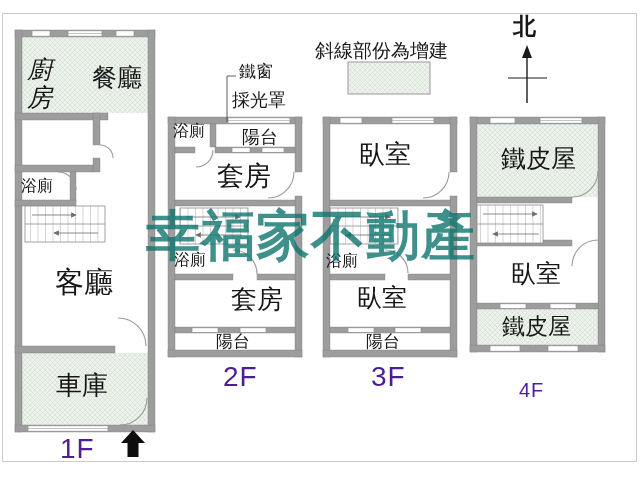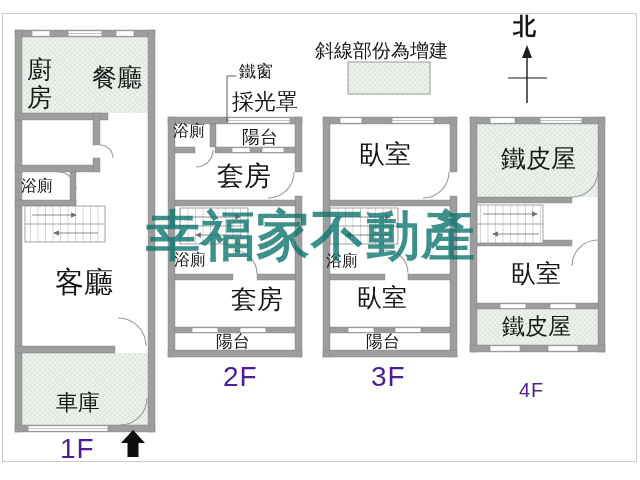--- a/index.html
+++ b/index.html
@@ -1,20 +1,20 @@
 <!DOCTYPE html>
 <html><head>
 <meta charset="utf-8">
 <style>
   html,body{margin:0;padding:0;background:#fff;}
   .stage{position:relative;width:640px;height:480px;background:#ffffff;overflow:hidden;
          font-family:"Liberation Serif","DejaVu Serif",serif;}
   .stage svg{position:absolute;left:0;top:0;z-index:1;}
   .lbl{position:absolute;color:#161616;white-space:nowrap;line-height:1.12;z-index:3;}
-  .vtext{white-space:normal;width:28px;word-break:break-all;}
+  .vtext{white-space:normal;width:28px;word-break:break-all;font-style:italic;}
   .flabel{font-family:"Liberation Sans","DejaVu Sans",sans-serif;color:#4c1d95;letter-spacing:1px;}
   .small{font-size:16px;}
   .compass{font-weight:bold;}
   .wm{position:absolute;left:146px;top:200px;z-index:5;font-size:54px;font-weight:700;
       letter-spacing:1px;color:#0f766e;opacity:.8;white-space:nowrap;
       font-family:"Liberation Sans","DejaVu Sans",sans-serif;}
   
   .wall{fill:#9d9d9d;stroke:#7f7f7f;stroke-width:.4;}
   .win{fill:#ffffff;stroke:#8d8d8d;stroke-width:.7;}
   .winline{stroke:#9a9a9a;stroke-width:.6;}
@@ -161,21 +161,21 @@
     <line x1="508" y1="78" x2="547" y2="78" stroke="#1c1c1c" stroke-width="1.2"></line>
   </g>
 
   <path d="M133 430 L121 443 L127.5 443 L127.5 457 L138.5 457 L138.5 443 L145 443 Z" fill="#0d0d0d"></path>
 </svg>
 
 <div class="lbl vtext" style="left:27px;top:56px;font-size:25px;">廚房</div>
 <div class="lbl" style="left:92px;top:64px;font-size:25px;">餐廳</div>
 <div class="lbl small" style="left:21px;top:177px;">浴廁</div>
 <div class="lbl" style="left:55px;top:266px;font-size:29px;">客廳</div>
-<div class="lbl" style="left:56px;top:371px;font-size:22px;margin-top:20px;">車庫</div>
+<div class="lbl" style="left:56px;top:371px;font-size:26px;">車庫</div>
 <div class="lbl flabel" style="left:60px;top:433px;font-size:28px;">1F</div>
 
 <div class="lbl small" style="left:173px;top:122px;">浴廁</div>
 <div class="lbl" style="left:242px;top:127px;font-size:18px;">陽台</div>
 <div class="lbl" style="left:217px;top:161px;font-size:27px;">套房</div>
 <div class="lbl small" style="left:174px;top:251px;">浴廁</div>
 <div class="lbl" style="left:231px;top:285px;font-size:26px;">套房</div>
 <div class="lbl" style="left:216px;top:332px;font-size:17px;">陽台</div>
 <div class="lbl flabel" style="left:223px;top:361px;font-size:28px;">2F</div>
 
@@ -185,18 +185,18 @@
 <div class="lbl" style="left:366px;top:332px;font-size:17px;">陽台</div>
 <div class="lbl flabel" style="left:371px;top:361px;font-size:28px;">3F</div>
 
 <div class="lbl" style="left:501px;top:145px;font-size:25px;">鐵皮屋</div>
 <div class="lbl" style="left:511px;top:260px;font-size:25px;">臥室</div>
 <div class="lbl" style="left:502px;top:314px;font-size:23px;">鐵皮屋</div>
 <div class="lbl flabel" style="left:519px;top:379px;font-size:20px;">4F</div>
 
 <div class="lbl" style="left:315px;top:40px;font-size:19px;">斜線部份為增建</div>
 <div class="lbl" style="left:239px;top:62px;font-size:17px;">鐵窗</div>
-<div class="lbl" style="left:232px;top:90px;font-size:22px;">採光罩</div>
+<div class="lbl" style="left:232px;top:90px;font-size:18px;">採光罩</div>
 <div class="lbl compass" style="left:513px;top:14px;font-size:23px;">北</div>
 
 <div class="wm">幸福家不動產</div>
 
 </div>
 
 </body></html>

